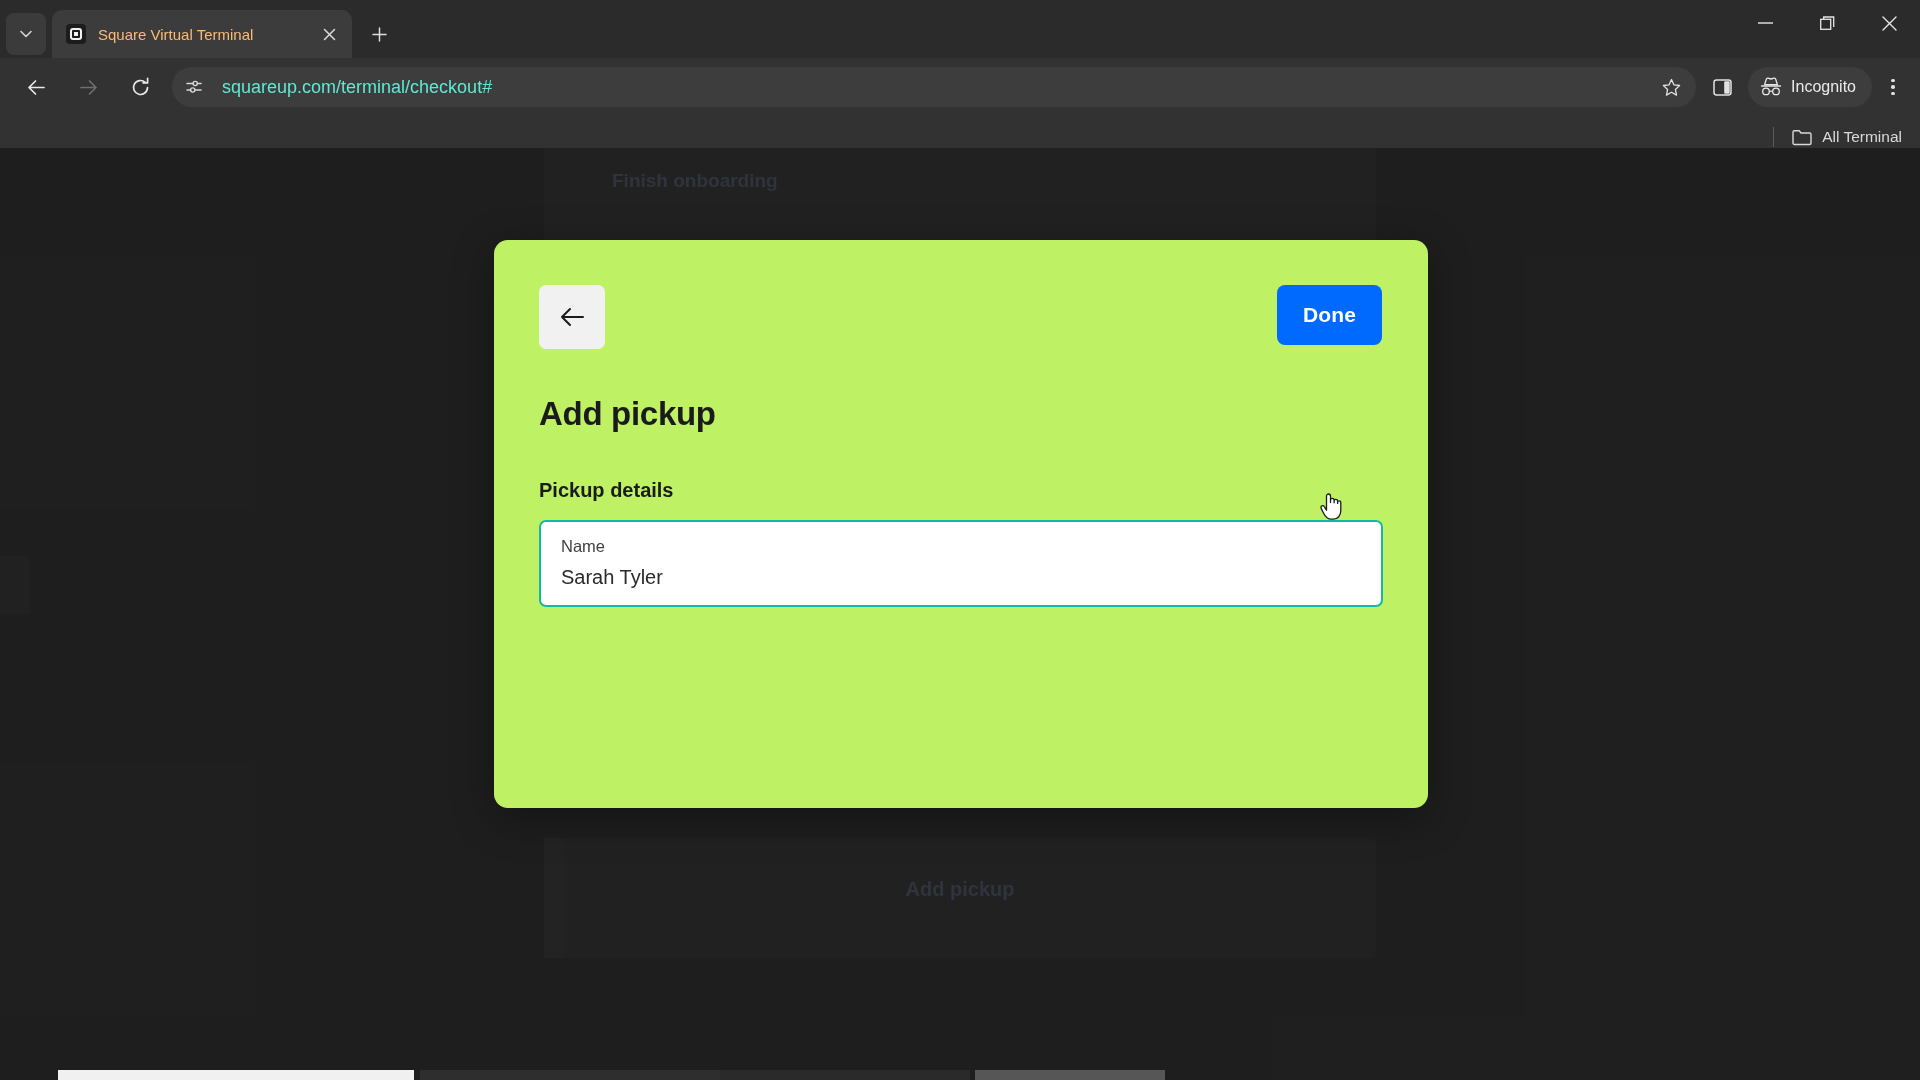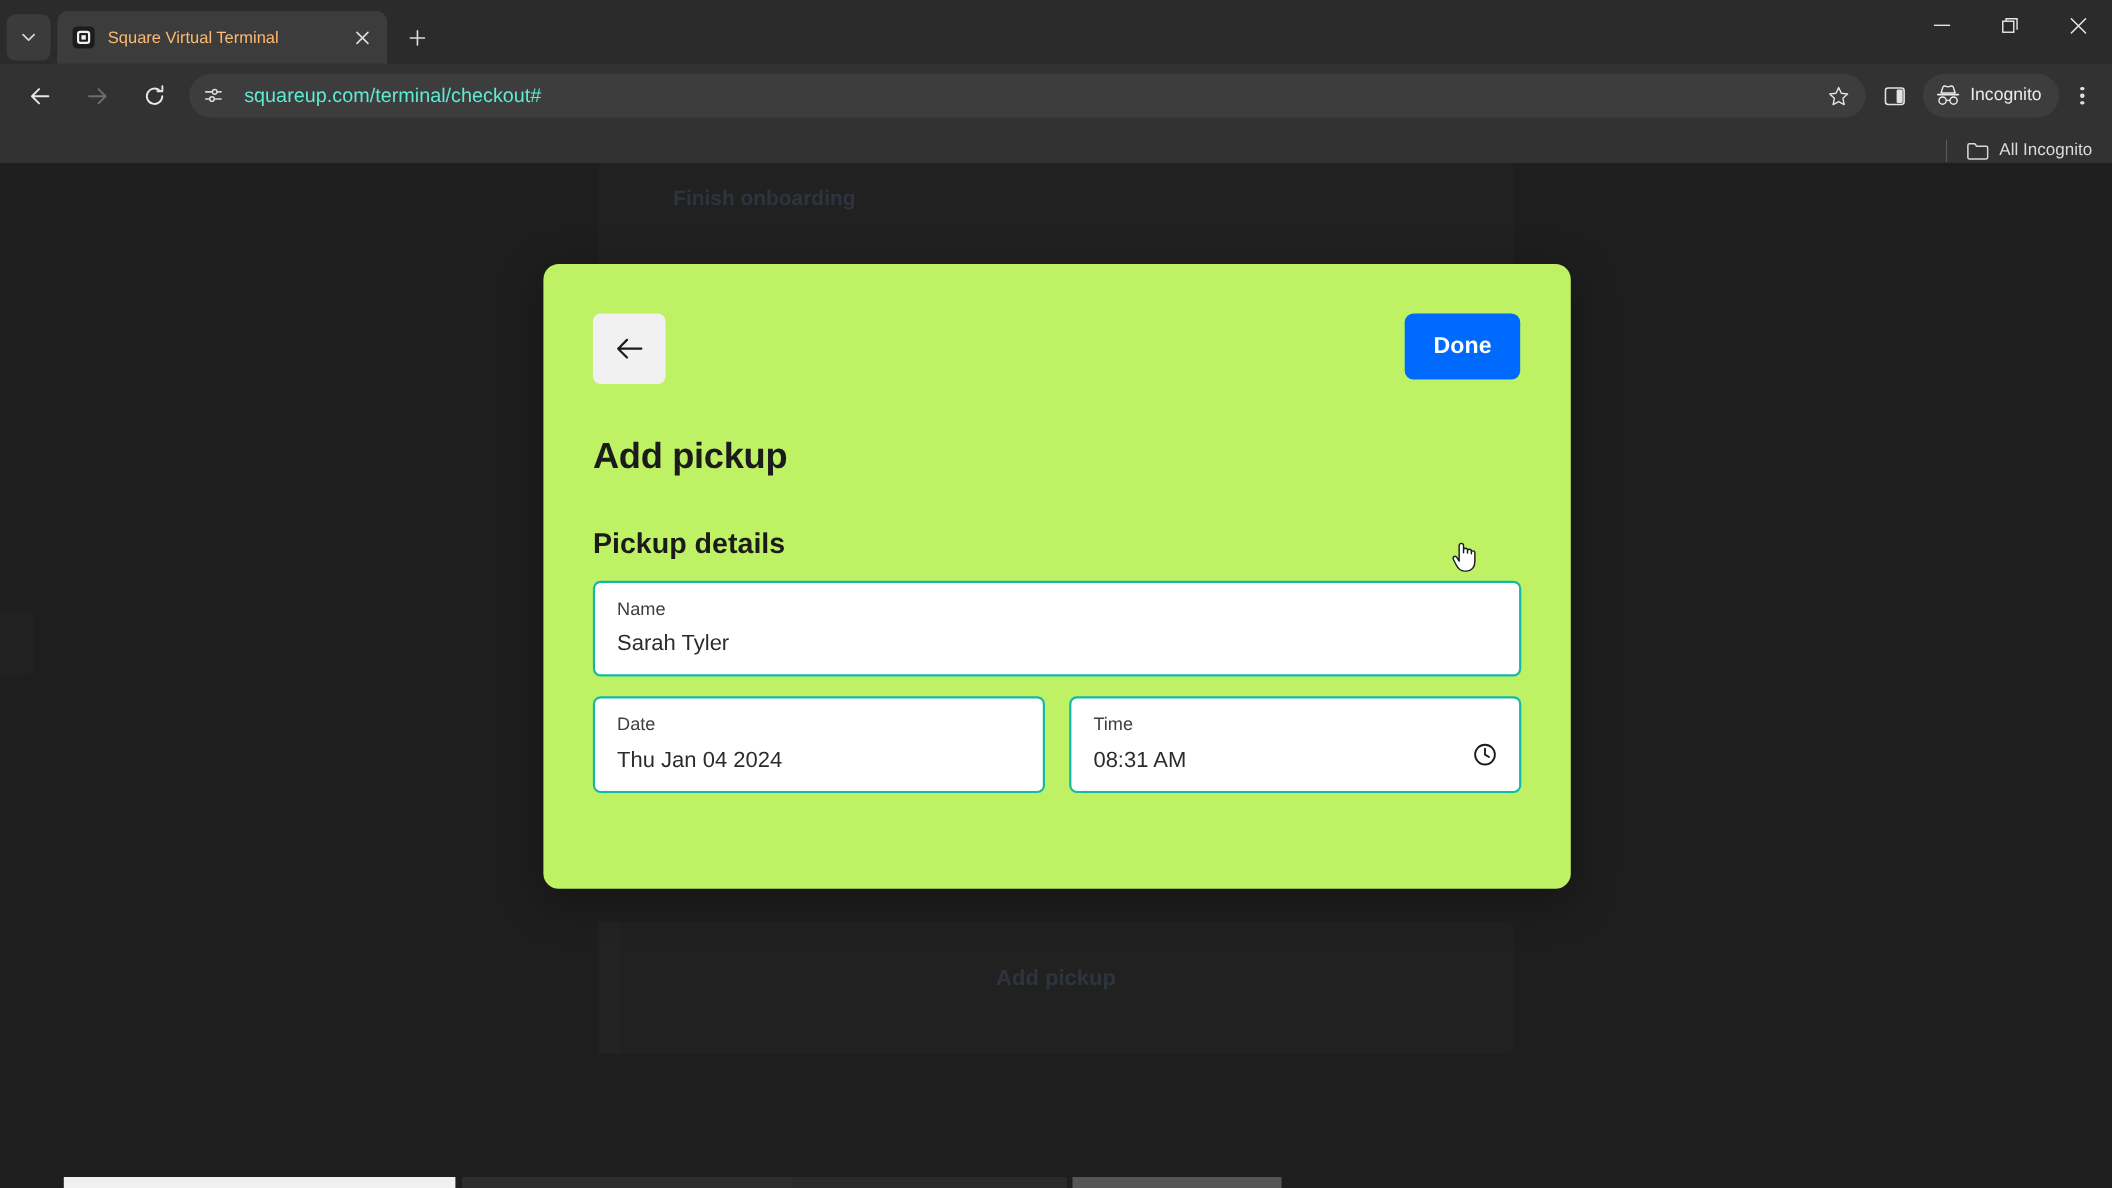--- a/index.html
+++ b/index.html
@@ -273,21 +273,21 @@
   }
   .modal-title {
     margin: 46px 0 0 45px;
     font-size: 33px;
     font-weight: 700;
     color: #1b1b1b;
     letter-spacing: -0.3px;
   }
   .section-title {
     margin: 46px 0 0 45px;
-    font-size: 26px;
+    font-size: 20px;
     font-weight: 700;
     color: #1b1b1b;
   }
   .fields { margin: 18px 45px 0 45px; }
   .field {
     border: 2px solid #14b8a6;
     border-radius: 7px;
     padding: 14px 20px 16px 20px;
     background: #fff;
     position: relative;
@@ -451,21 +451,21 @@
       <i></i>
     </div>
   </div>
 
   <div class="bookmarkbar">
     <div class="bm-sep"></div>
     <div class="bm-all">
       <svg width="20" height="17" viewBox="0 0 20 17">
         <path d="M1 3.2 C1 2.3 1.6 1.7 2.4 1.7 L7.2 1.7 L9 4 L17.6 4 C18.4 4 19 4.6 19 5.5 L19 14 C19 14.9 18.4 15.5 17.6 15.5 L2.4 15.5 C1.6 15.5 1 14.9 1 14 Z" stroke="#d9d9d9" stroke-width="1.4" fill="none" stroke-linejoin="round"></path>
       </svg>
-      <span class="lbl">All Incognito</span>
+      <span class="lbl">All Terminal</span>
     </div>
   </div>
 
   <div class="viewport">
 
     <div class="page-content">
       <div class="bg-card"></div>
       <div class="bg-link">Finish onboarding</div>
       <div class="bg-left-chip"></div>
       <div class="bg-card2"></div>
@@ -487,37 +487,20 @@
 
       <h1 class="modal-title">Add pickup</h1>
       <h2 class="section-title">Pickup details</h2>
 
       <div class="fields">
         <div class="field">
           <div class="field-label">Name</div>
           <input class="field-value" value="Sarah Tyler" style="">
         </div>
 
-        <div class="field-row">
-          <div class="field">
-            <div class="field-label">Date</div>
-            <input class="field-value" value="Thu Jan 04 2024" style="">
-          </div>
-
-          <div class="field">
-            <div class="field-label">Time</div>
-            <input class="field-value" value="08:31 AM" style="">
-            <span class="clock">
-              <svg width="22" height="22" viewBox="0 0 22 22">
-                <circle cx="11" cy="11" r="9" stroke="#1b1b1b" stroke-width="1.7" fill="none"></circle>
-                <path d="M11 5.6 L11 11 L14.6 13.2" stroke="#1b1b1b" stroke-width="1.7" fill="none" stroke-linecap="round" stroke-linejoin="round"></path>
-              </svg>
-            </span>
-          </div>
-        </div>
       </div>
     </div>
 
     <div class="cursor">
       <svg width="26" height="34" viewBox="0 0 26 34">
         <path d="M8.5 17 L8.5 8.2 C8.5 6.9 9.4 6 10.5 6 C11.6 6 12.5 6.9 12.5 8.2 L12.5 14.5
                  L12.5 12.3 C12.5 11.2 13.3 10.4 14.3 10.4 C15.3 10.4 16.1 11.2 16.1 12.3 L16.1 14.8
                  L16.1 13.2 C16.1 12.2 16.9 11.4 17.8 11.4 C18.8 11.4 19.6 12.2 19.6 13.2 L19.6 15.4
                  L19.6 14.4 C19.6 13.5 20.3 12.8 21.2 12.8 C22.1 12.8 22.8 13.5 22.8 14.4
                  L22.8 22.5 C22.8 27.5 19.8 31.2 15.2 31.2 L13.4 31.2 C9.6 31.2 7.4 28.8 5.6 25.2

